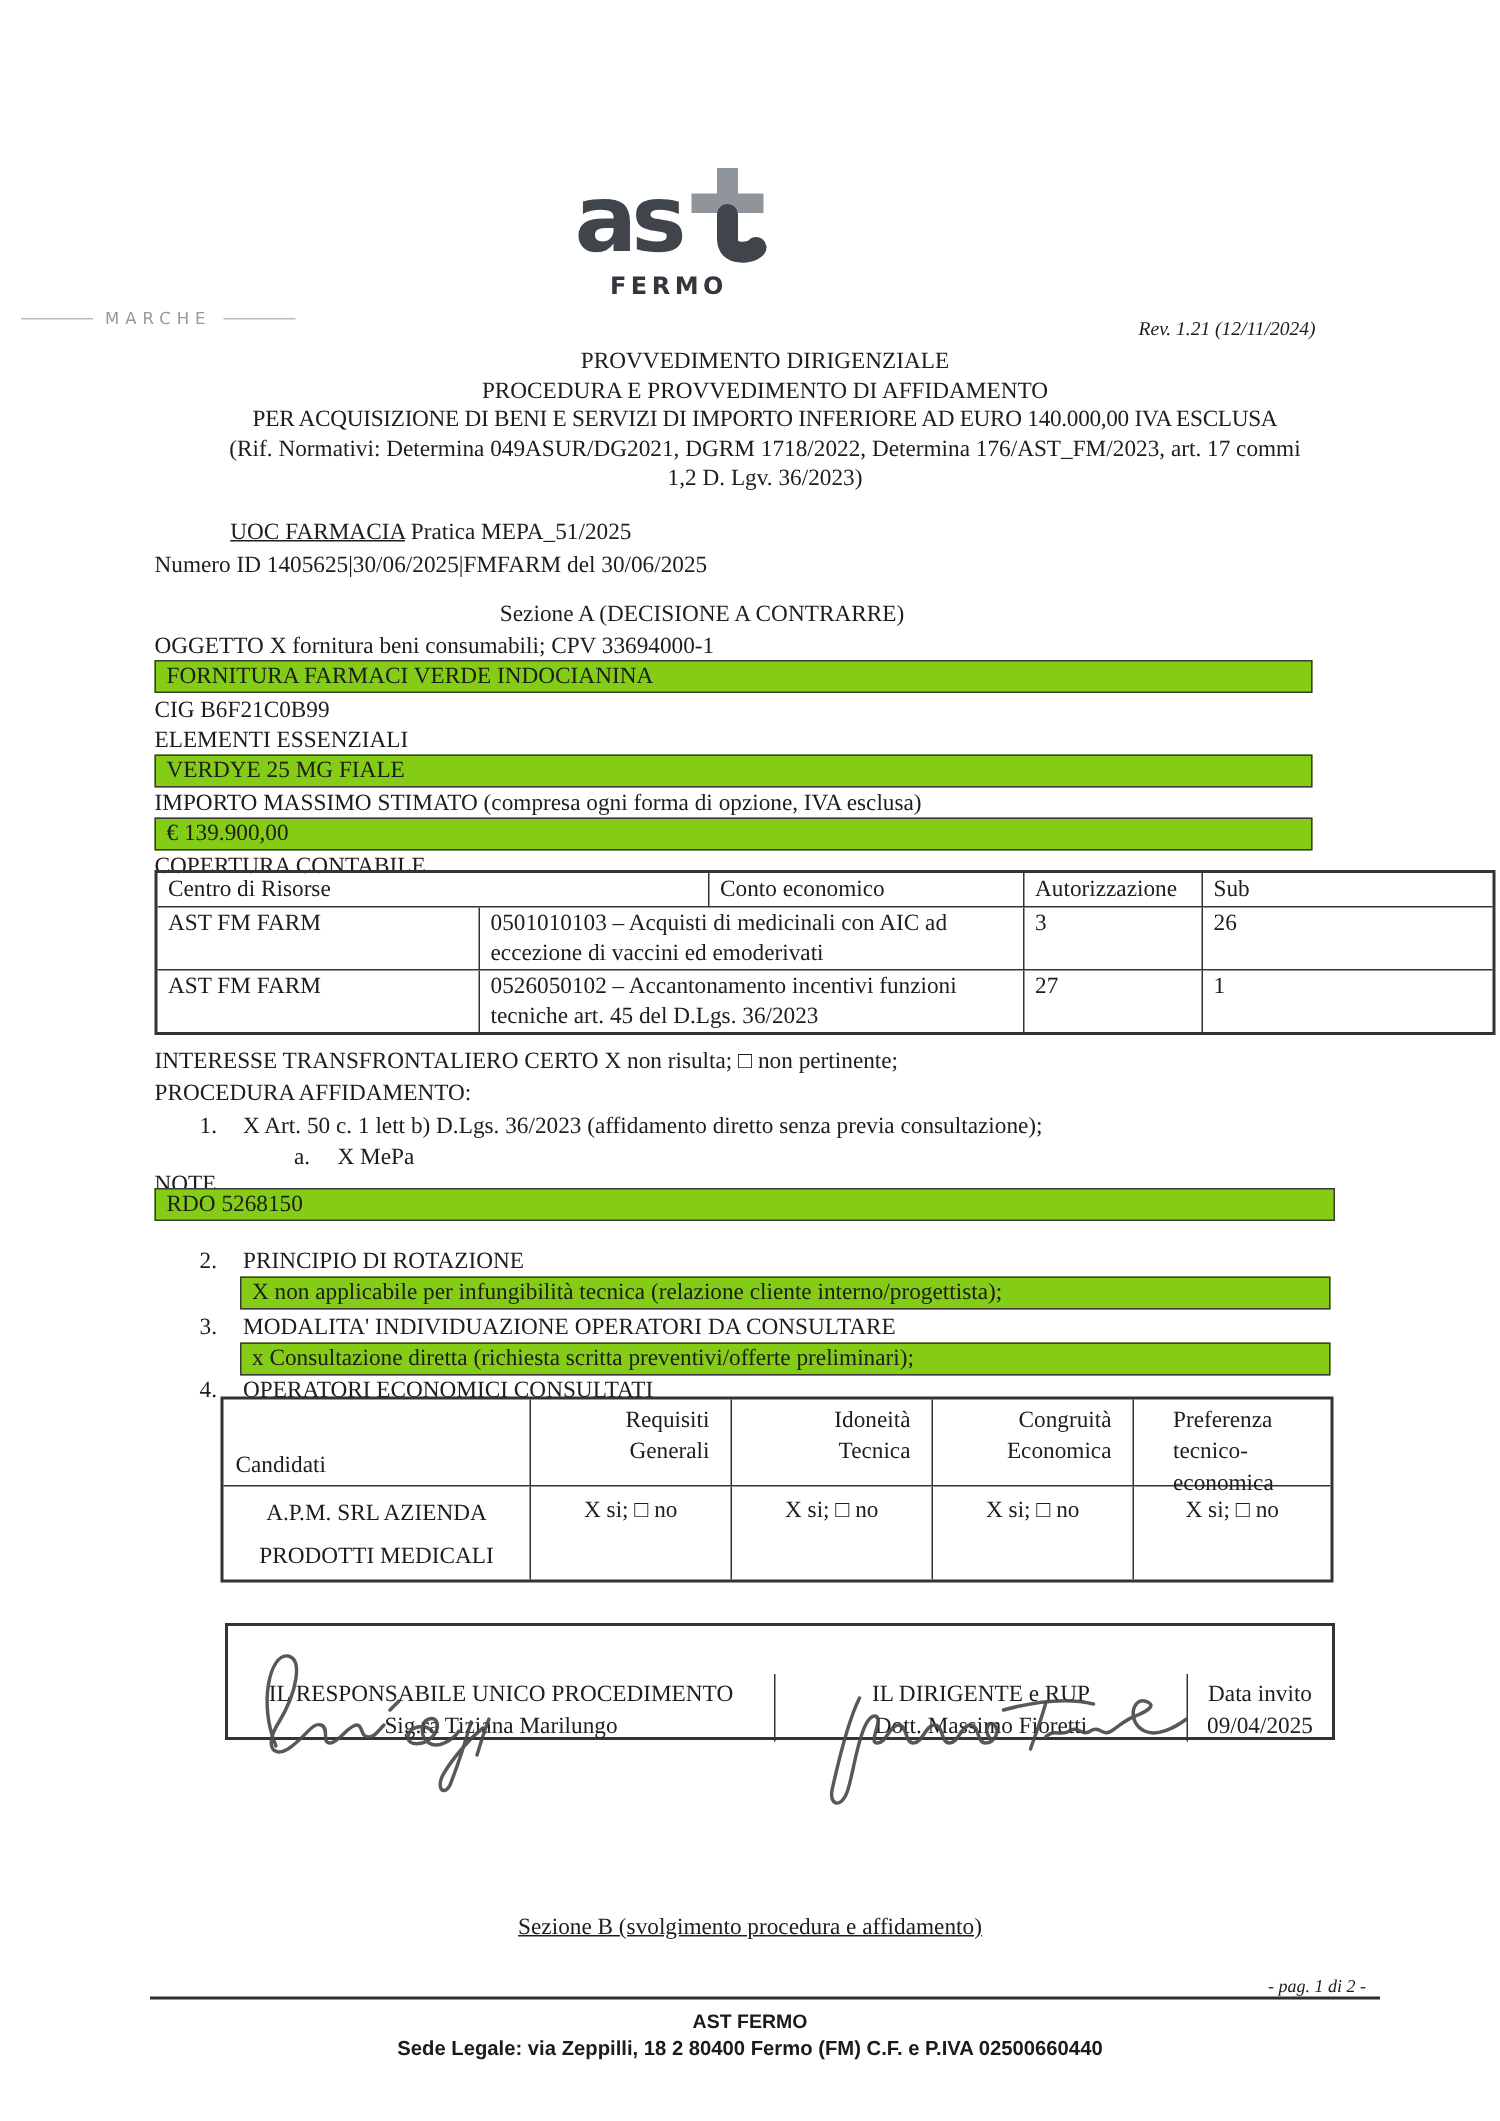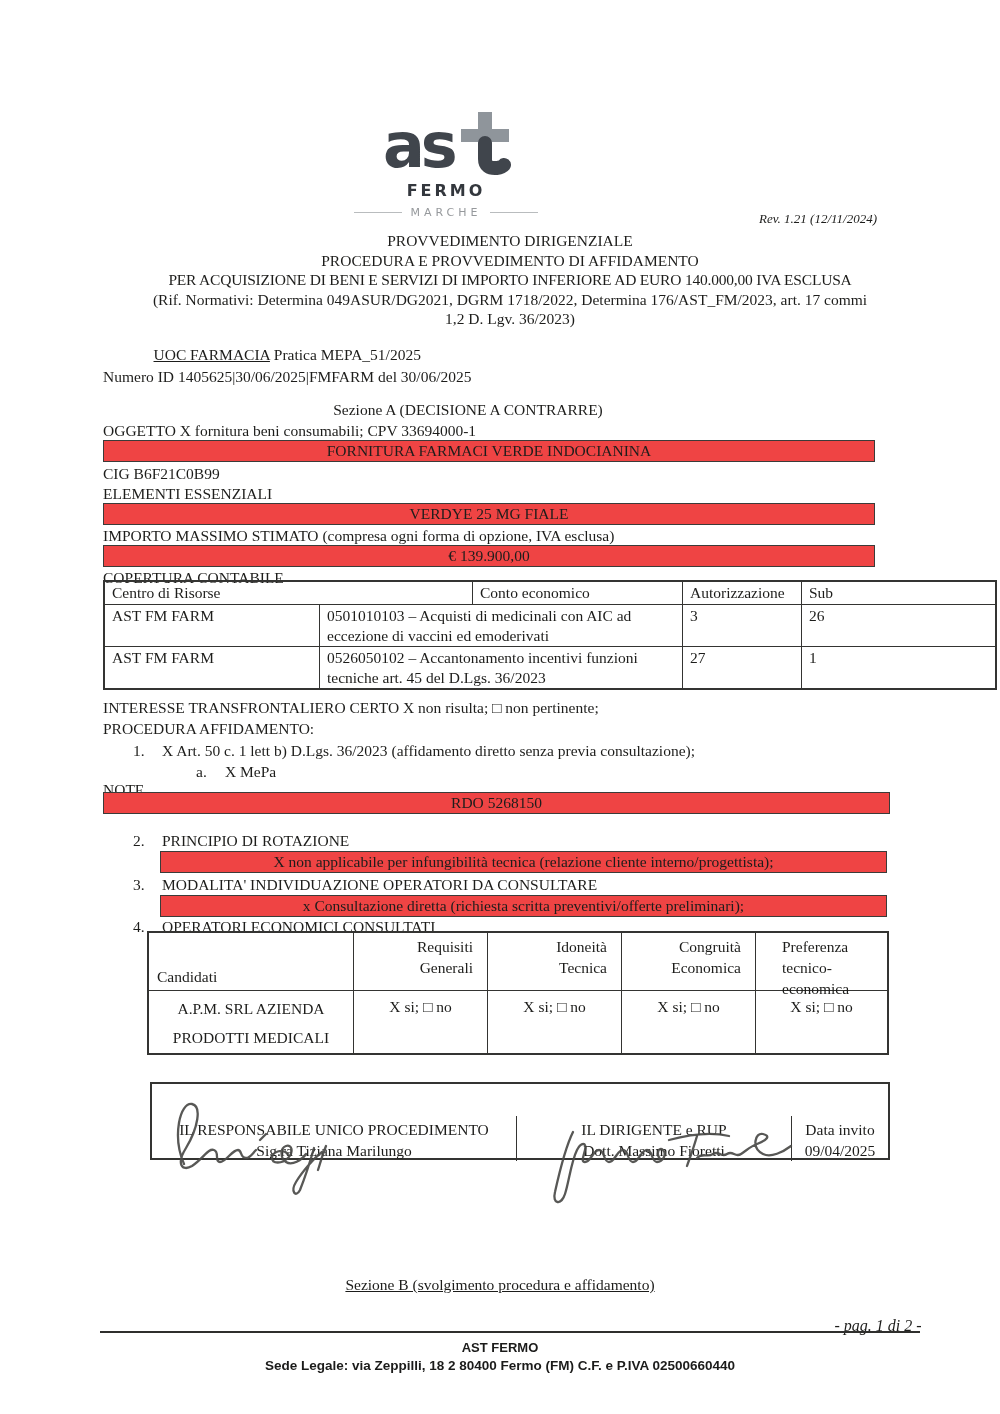--- a/index.html
+++ b/index.html
@@ -11,39 +11,39 @@
     overflow:hidden;
   }
   .abs { position:absolute; }
   .nowrap { white-space:nowrap;padding-left:20px; }
 
   
   .logo-wrap { left:14px; top:80px; width:864px; text-align:center;margin-top:23px; }
   .logo-svg { display:block; margin:0 auto; }
   .logo-fermo { font-family:"DejaVu Sans", sans-serif; font-weight:bold; font-size:16px;
     letter-spacing:3px; color:#33373d; margin-top:2px; }
-  .logo-marche { display:flex; align-items:center; justify-content:center; gap:8px; margin-top:6px; }
+  .logo-marche { display:flex; align-items:center; gap:8px; margin-top:6px; }
   .logo-marche .dash { width:48px; border-top:1.5px solid #b9bcbe; }
   .logo-marche .txt { font-family:"DejaVu Sans", sans-serif; font-size:11px; letter-spacing:4px; color:#96999c; }
 
   .rev { top:211px; right:123px; font-style:italic; font-size:13px; }
 
   .titles { left:0; top:231px; width:1000px; text-align:center; line-height:19.5px; }
   .titles .t3 { letter-spacing:-0.2px; }
 
   .practice { left:103px; top:344px; line-height:22px;text-align:center; }
   .uoc { text-decoration:underline; }
 
   .heading-a { left:0; top:401px; width:936px; text-align:center; }
 
   .line { line-height:20px; }
 
   .boxline {
-    border:1.5px solid #3b3b39; background:#ef4444;
-    padding:0 7px; height:22px; line-height:20px;text-align:center;
+    border:1.5px solid #3b3b39; background:#84cc16;
+    padding:0 7px; height:22px; line-height:20px;
   }
 
   
   .ct { left:103px; top:580px; width:894px; border:2px solid #343432; }
   .ct-row { display:grid; }
   .ct-head { grid-template-columns:368px 210px 119px 1fr; border-bottom:1.5px solid #343432; }
   .ct-body { grid-template-columns:215px 363px 119px 1fr; }
   .ct-body.mid { border-bottom:1.5px solid #343432; }
   .ct-cell { padding:1px 7px; line-height:19.5px; border-right:1.5px solid #343432; min-height:22px; }
   .ct-cell.last { border-right:none; }
@@ -76,21 +76,21 @@
   .st { left:150px; top:1082px; width:740px; height:78px; border:2px solid #343432; display:grid;
         grid-template-columns:365px 275px 1fr; }
   .st-cell { border-right:1.5px solid #343432; text-align:center; padding-top:3px; line-height:21px;margin-top:32px; }
   .st-cell.last { border-right:none; }
 
   .sig { pointer-events:none; }
   .sig path { fill:none; stroke:#4a4a48; stroke-width:2.3; stroke-linecap:round; stroke-linejoin:round; opacity:0.92; }
 
   .heading-b { left:0; top:1276px; width:1000px; text-align:center;text-decoration:underline; }
 
-  .pagemarker { top:1317px; left:828px; width:100px; font-size:16px; font-style:italic; text-align:center; }
+  .pagemarker { top:1317px; left:828px; width:100px; font-size:12px; font-style:italic; text-align:center; }
   .footrule { left:100px; top:1331px; width:820px; border-top:2px solid #2f2f2d; height:0; }
   .foot-org { left:0; top:1340px; width:1000px; text-align:center;
     font-family:"Liberation Sans", sans-serif; font-weight:bold; font-size:13px; color:#1b1b1a; }
   .foot-addr { left:0; top:1358px; width:1000px; text-align:center;
     font-family:"Liberation Sans", sans-serif; font-weight:bold; font-size:13.5px; color:#1b1b1a; }
 </style>
 </head>
 <body>
 
 <div class="page">

